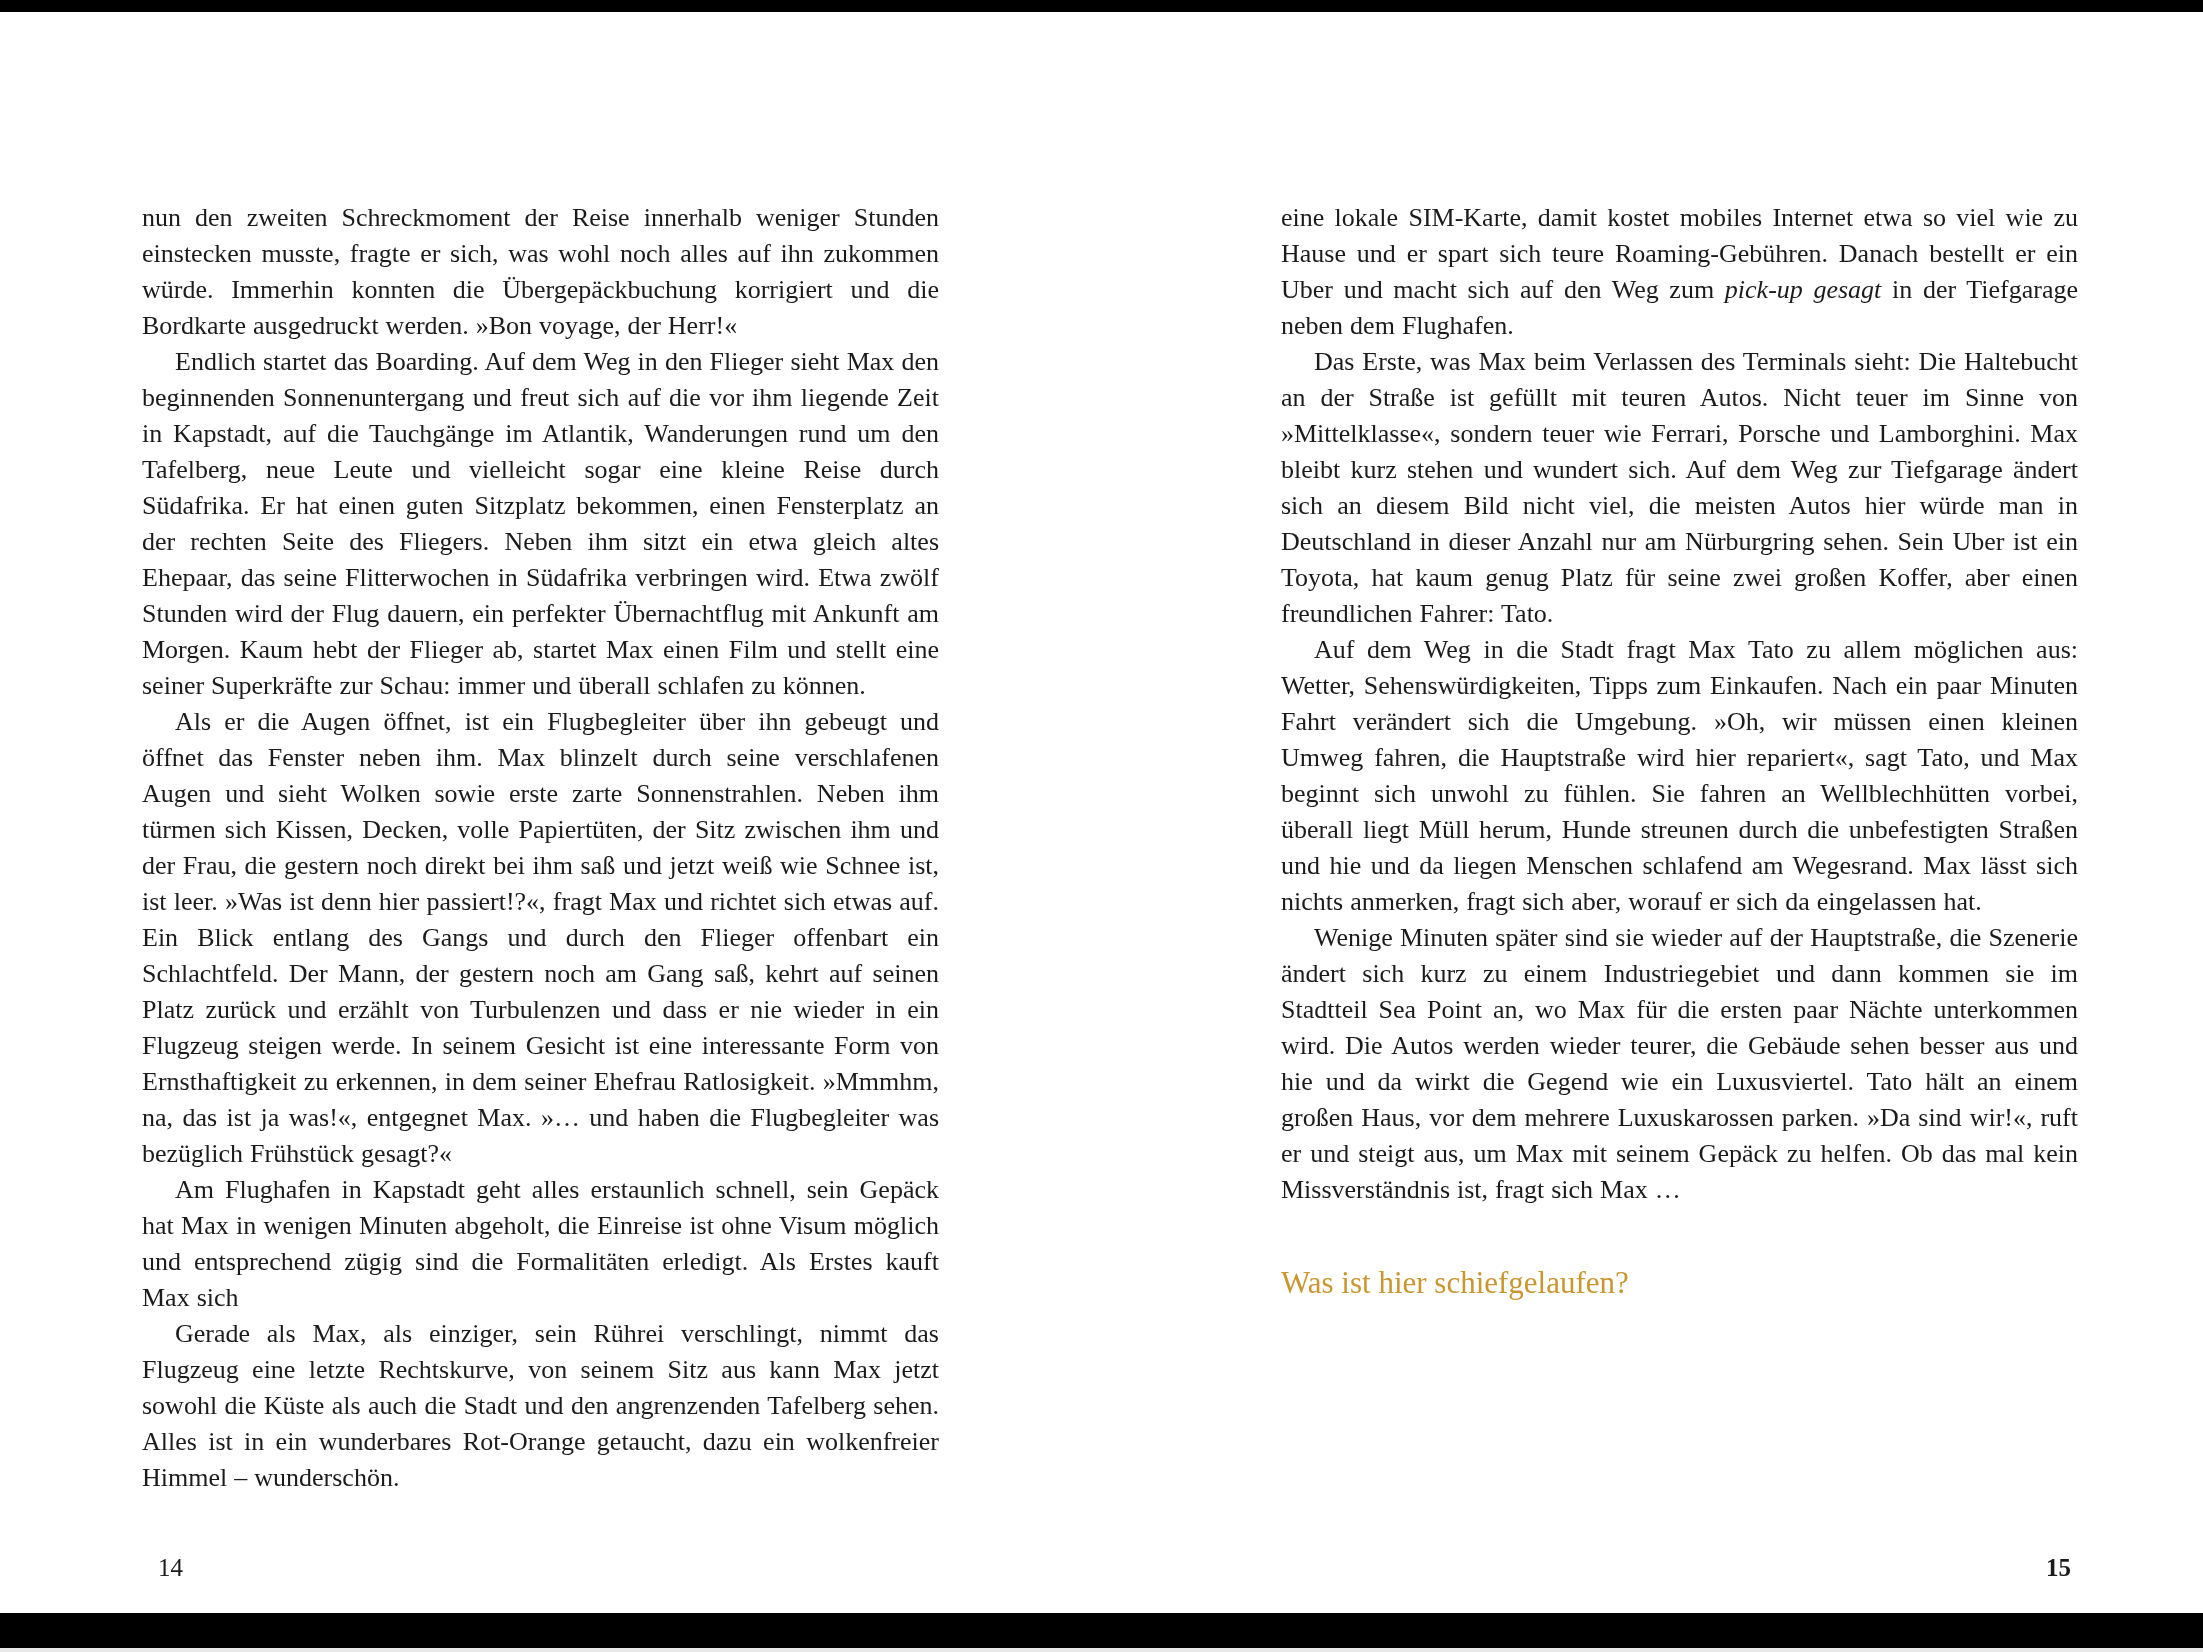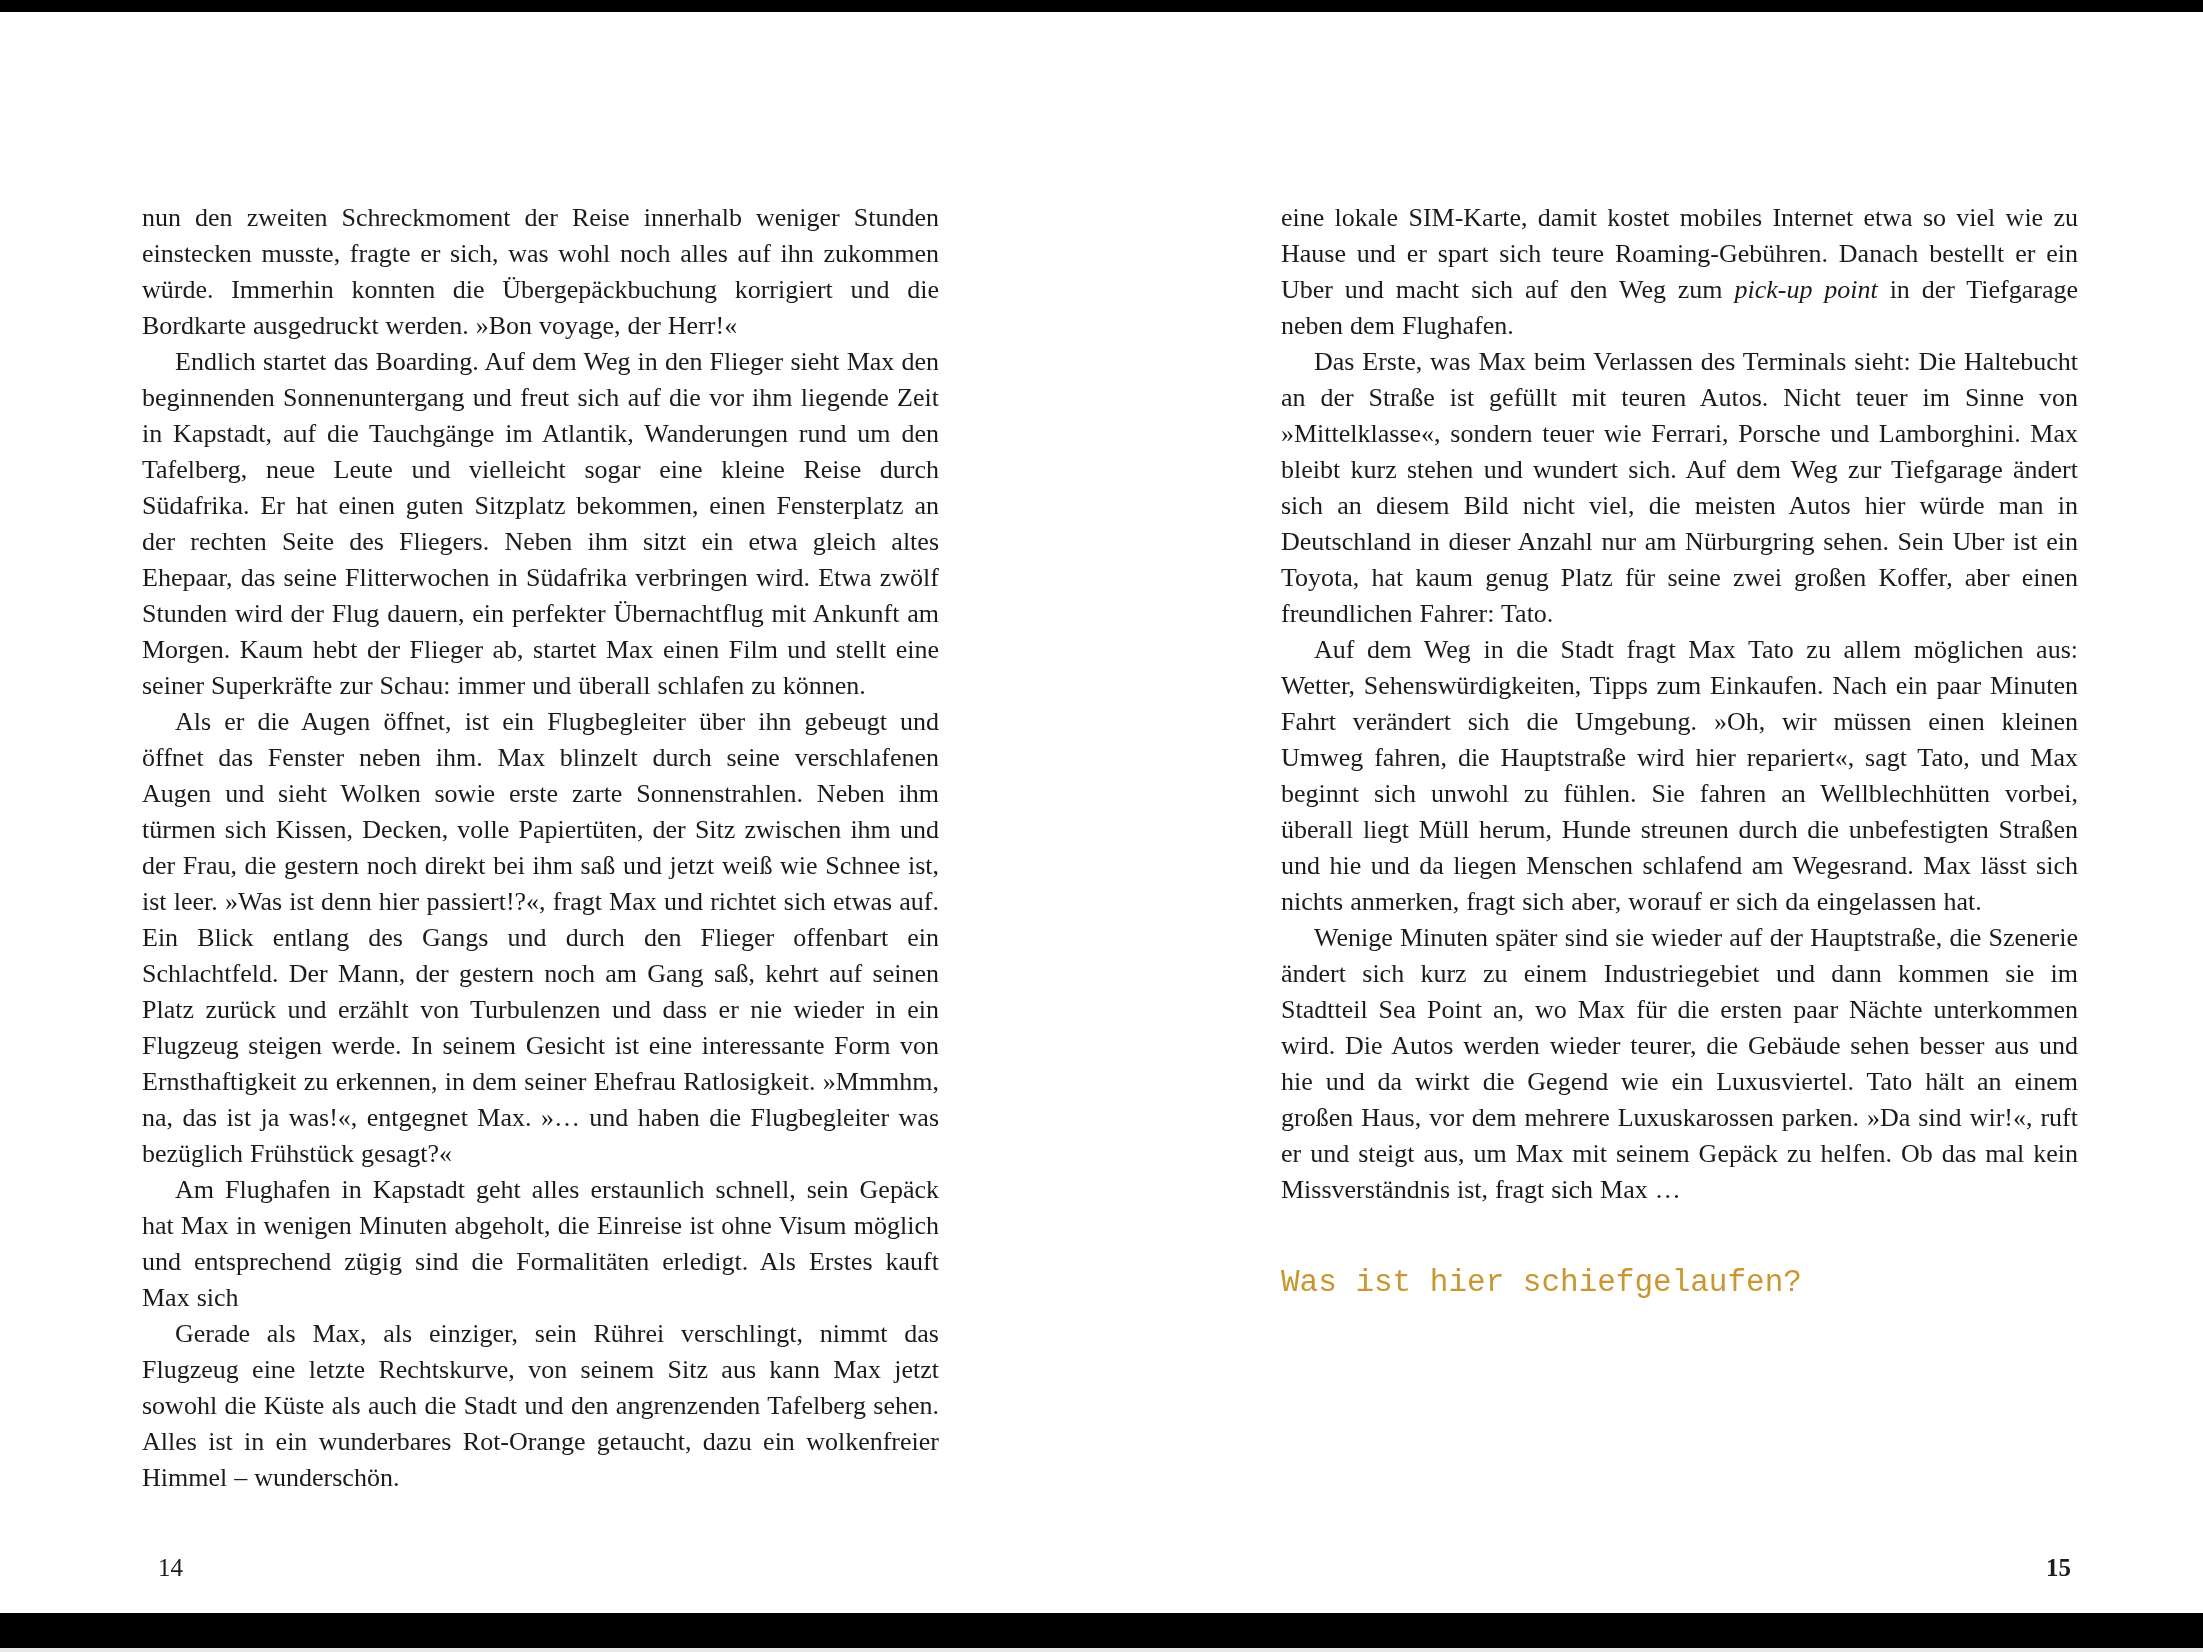--- a/index.html
+++ b/index.html
@@ -76,26 +76,26 @@
         <p class="para"><span>nun den zweiten Schreckmoment der Reise innerhalb weniger Stunden einstecken musste, fragte er sich, was wohl noch alles auf ihn zukommen würde. Immerhin konnten die Übergepäckbuchung korrigiert und die Bordkarte ausgedruckt werden. »Bon voyage, der Herr!«</span></p>
         <p class="para indent"><span>Endlich startet das Boarding. Auf dem Weg in den Flieger sieht Max den beginnenden Sonnenuntergang und freut sich auf die vor ihm liegende Zeit in Kapstadt, auf die Tauchgänge im Atlantik, Wanderungen rund um den Tafelberg, neue Leute und vielleicht sogar eine kleine Reise durch Südafrika. Er hat einen guten Sitzplatz bekommen, einen Fensterplatz an der rechten Seite des Fliegers. Neben ihm sitzt ein etwa gleich altes Ehepaar, das seine Flitterwochen in Südafrika verbringen wird. Etwa zwölf Stunden wird der Flug dauern, ein perfekter Übernachtflug mit Ankunft am Morgen. Kaum hebt der Flieger ab, startet Max einen Film und stellt eine seiner Superkräfte zur Schau: immer und überall schlafen zu können.</span></p>
         <p class="para indent"><span>Als er die Augen öffnet, ist ein Flugbegleiter über ihn gebeugt und öffnet das Fenster neben ihm. Max blinzelt durch seine verschlafenen Augen und sieht Wolken sowie erste zarte Sonnenstrahlen. Neben ihm türmen sich Kissen, Decken, volle Papiertüten, der Sitz zwischen ihm und der Frau, die gestern noch direkt bei ihm saß und jetzt weiß wie Schnee ist, ist leer. »Was ist denn hier passiert!?«, fragt Max und richtet sich etwas auf. Ein Blick entlang des Gangs und durch den Flieger offenbart ein Schlachtfeld. Der Mann, der gestern noch am Gang saß, kehrt auf seinen Platz zurück und erzählt von Turbulenzen und dass er nie wieder in ein Flugzeug steigen werde. In seinem Gesicht ist eine interessante Form von Ernsthaftigkeit zu erkennen, in dem seiner Ehefrau Ratlosigkeit. »Mmmhm, na, das ist ja was!«, entgegnet Max. »… und haben die Flugbegleiter was bezüglich Frühstück gesagt?«</span></p>
         <p class="para indent"><span>Am Flughafen in Kapstadt geht alles erstaunlich schnell, sein Gepäck hat Max in wenigen Minuten abgeholt, die Einreise ist ohne Visum möglich und entsprechend zügig sind die Formalitäten erledigt. Als Erstes kauft Max sich</span></p>
         <p class="para indent"><span>Gerade als Max, als einziger, sein Rührei verschlingt, nimmt das Flugzeug eine letzte Rechtskurve, von seinem Sitz aus kann Max jetzt sowohl die Küste als auch die Stadt und den angrenzenden Tafelberg sehen. Alles ist in ein wunderbares Rot-Orange getaucht, dazu ein wolkenfreier Himmel – wunderschön.</span></p>
       </div>
   </div>
 
   <div class="page-body right">
     <div>
-        <p class="para"><span>eine lokale SIM-Karte, damit kostet mobiles Internet etwa so viel wie zu Hause und er spart sich teure Roaming-Gebühren. Danach bestellt er ein Uber und macht sich auf den Weg zum </span><i>pick-up point</i><span> in der Tiefgarage neben dem Flughafen.</span></p>
+        <p class="para"><span>eine lokale SIM-Karte, damit kostet mobiles Internet etwa so viel wie zu Hause und er spart sich teure Roaming-Gebühren. Danach bestellt er ein Uber und macht sich auf den Weg zum </span><i>pick-up gesagt</i><span> in der Tiefgarage neben dem Flughafen.</span></p>
         <p class="para indent"><span>Das Erste, was Max beim Verlassen des Terminals sieht: Die Haltebucht an der Straße ist gefüllt mit teuren Autos. Nicht teuer im Sinne von »Mittelklasse«, sondern teuer wie Ferrari, Porsche und Lamborghini. Max bleibt kurz stehen und wundert sich. Auf dem Weg zur Tiefgarage ändert sich an diesem Bild nicht viel, die meisten Autos hier würde man in Deutschland in dieser Anzahl nur am Nürburgring sehen. Sein Uber ist ein Toyota, hat kaum genug Platz für seine zwei großen Koffer, aber einen freundlichen Fahrer: Tato.</span></p>
         <p class="para indent"><span>Auf dem Weg in die Stadt fragt Max Tato zu allem möglichen aus: Wetter, Sehenswürdigkeiten, Tipps zum Einkaufen. Nach ein paar Minuten Fahrt verändert sich die Umgebung. »Oh, wir müssen einen kleinen Umweg fahren, die Hauptstraße wird hier repariert«, sagt Tato, und Max beginnt sich unwohl zu fühlen. Sie fahren an Wellblechhütten vorbei, überall liegt Müll herum, Hunde streunen durch die unbefestigten Straßen und hie und da liegen Menschen schlafend am Wegesrand. Max lässt sich nichts anmerken, fragt sich aber, worauf er sich da eingelassen hat.</span></p>
         <p class="para indent"><span>Wenige Minuten später sind sie wieder auf der Hauptstraße, die Szenerie ändert sich kurz zu einem Industriegebiet und dann kommen sie im Stadtteil Sea Point an, wo Max für die ersten paar Nächte unterkommen wird. Die Autos werden wieder teurer, die Gebäude sehen besser aus und hie und da wirkt die Gegend wie ein Luxusviertel. Tato hält an einem großen Haus, vor dem mehrere Luxuskarossen parken. »Da sind wir!«, ruft er und steigt aus, um Max mit seinem Gepäck zu helfen. Ob das mal kein Missverständnis ist, fragt sich Max …</span></p>
       </div>
-    <h2 class="section-heading" style="color: rgb(201, 150, 47); font-family: Liberation Mono, monospace;">Was ist hier schiefgelaufen?</h2>
+    <h2 class="section-heading" style="color: rgb(201, 150, 47);">Was ist hier schiefgelaufen?</h2>
   </div>
 
   <div class="page-number left">14</div>
 
   <div class="page-number right">15</div>
 
 </div>
 
 
 </body></html>

